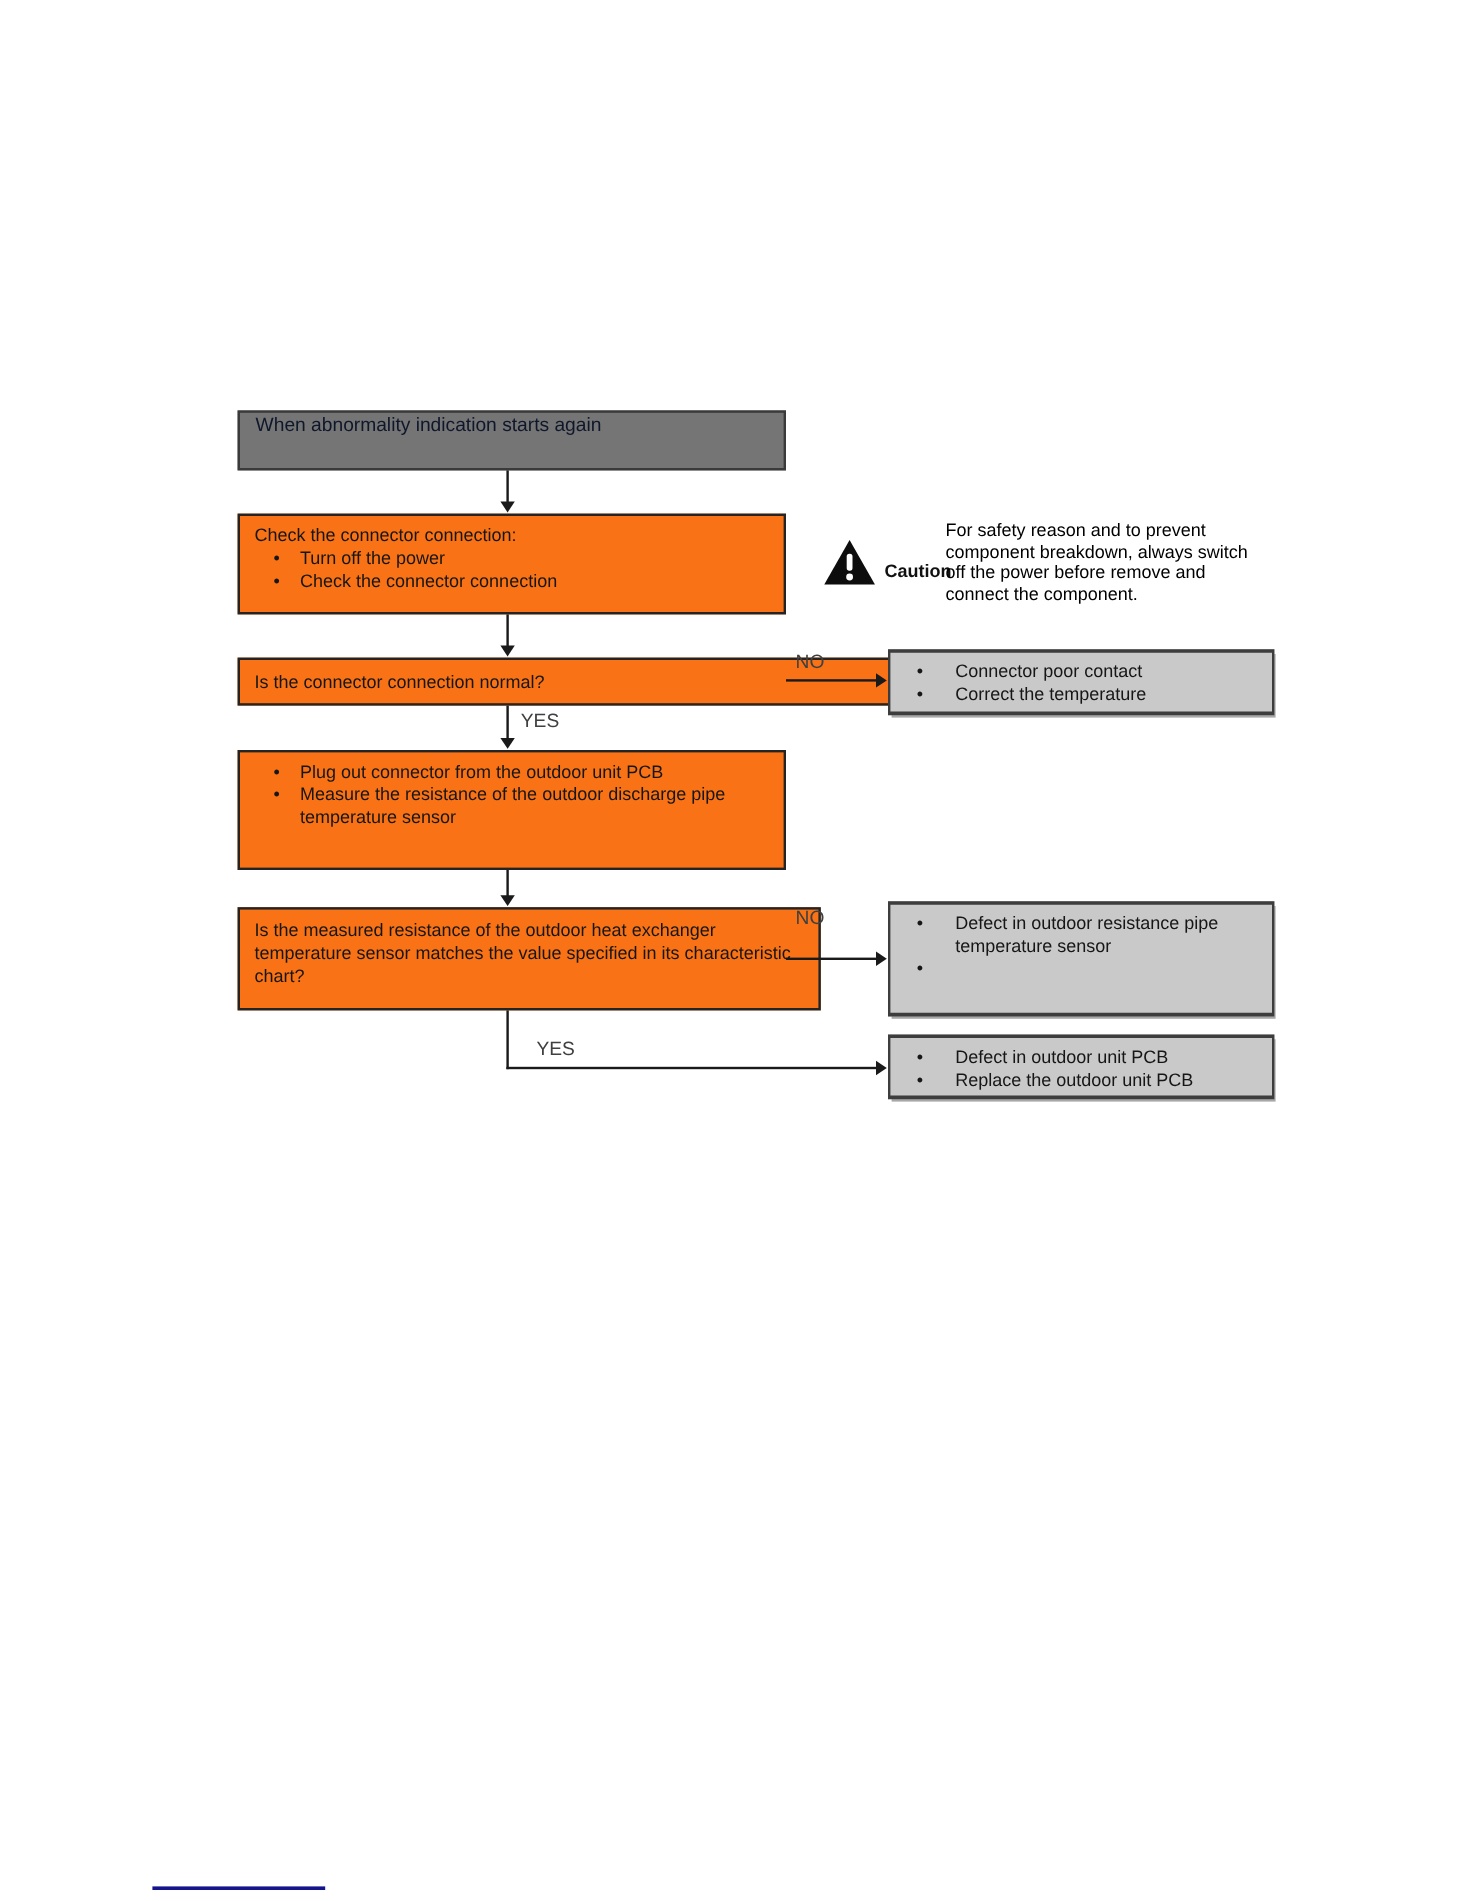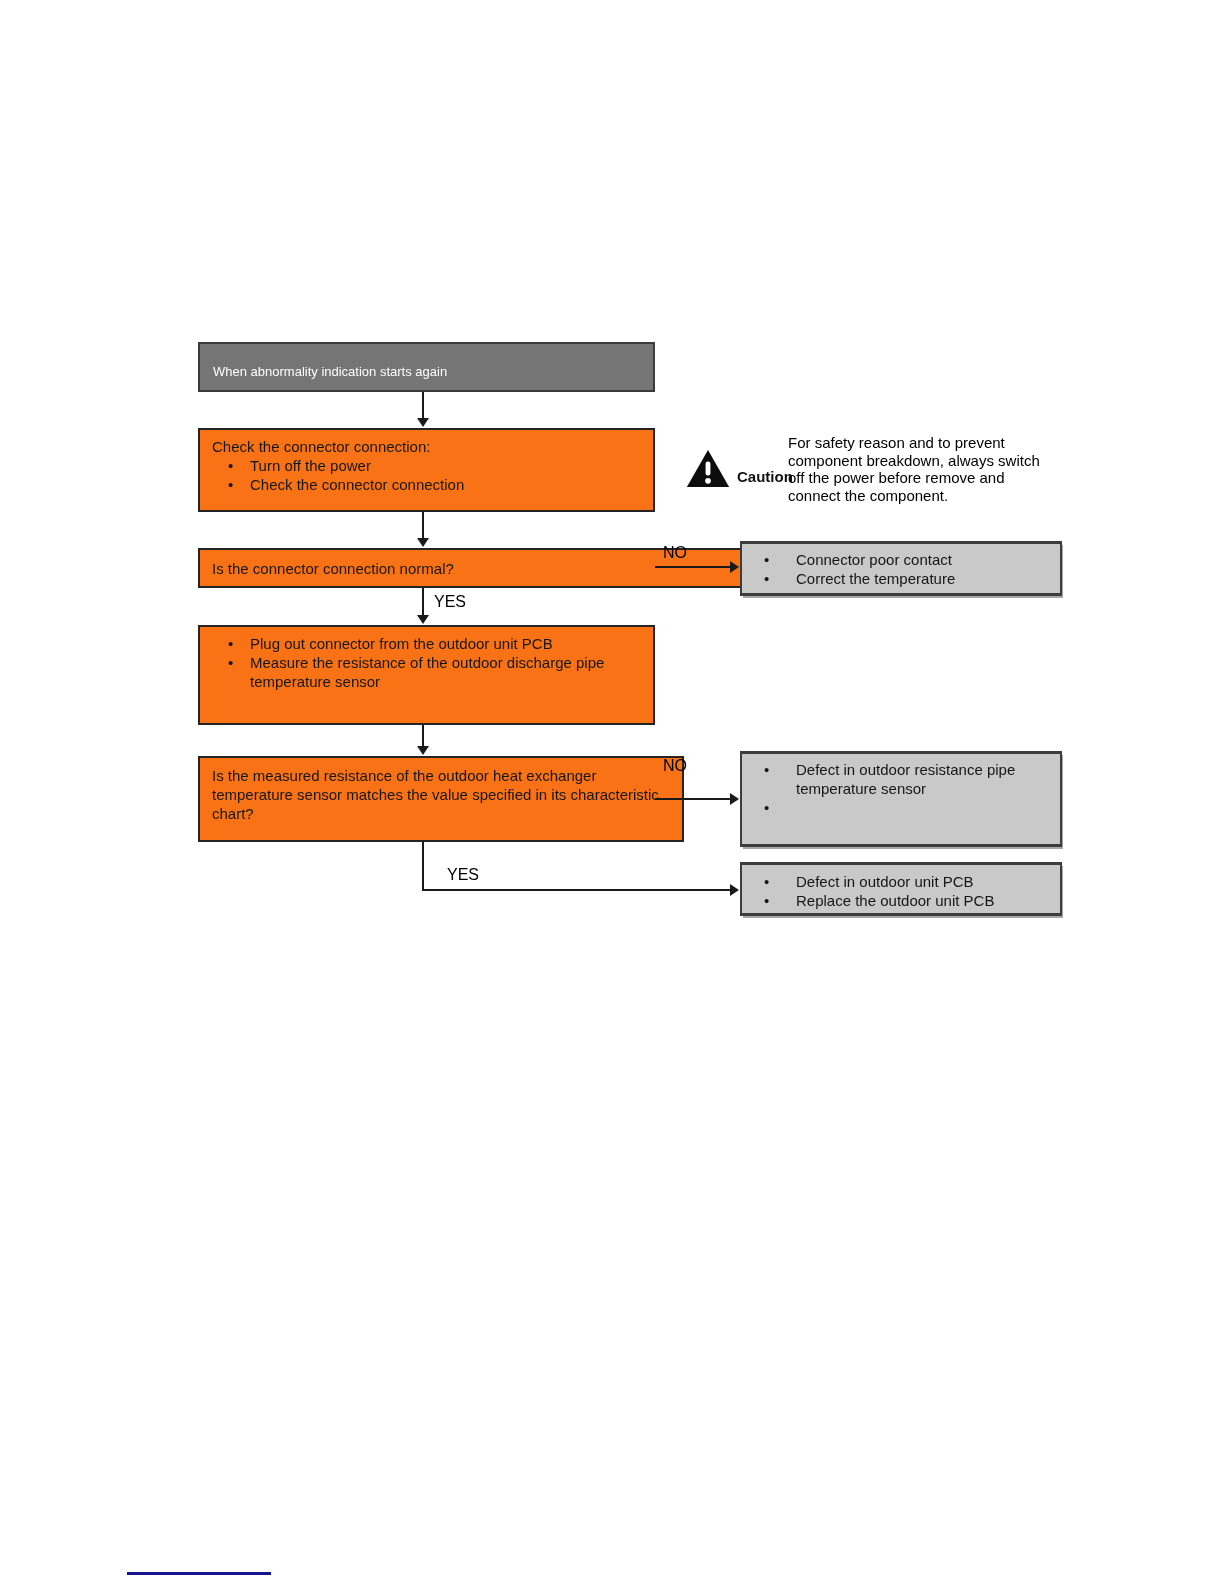--- a/index.html
+++ b/index.html
@@ -11,23 +11,23 @@
     font-family: "Liberation Sans", sans-serif;
     color: #161616;
     overflow: hidden;
   }
   .abs { position: absolute; box-sizing: border-box; }
 
   
   .box-start {
     background: #757575;
     border: 2px solid #3a3a3a;
-    color: #ffffff;
-    font-size: 13px;
-    padding: 20px 13px;
+    color: #0f172a;
+    font-size: 16px;
+    padding: 2px 13px;
   }
   .box-white {
     background: #f97316;
     border: 2px solid #242424;
     font-size: 15px;
     padding: 7px 12px;
     line-height: 19px;
   }
   .box-gray {
     background: #c9c9c9;
@@ -55,21 +55,21 @@
     border-right: 6px solid transparent;
     border-top: 9px solid #1a1a1a;
   }
   .arr-right {
     position: absolute; width: 0; height: 0;
     border-top: 6px solid transparent;
     border-bottom: 6px solid transparent;
     border-left: 9px solid #1a1a1a;
   }
 
-  .branch-label { position: absolute; font-size: 16px; color: #000000; }
+  .branch-label { position: absolute; font-size: 16px; color: #404040; }
 
   .caution-label { position: absolute; font-size: 15px; font-weight: bold; color: #111; }
   .caution-note {
     position: absolute;
     width: 255px;
     font-size: 15px;
     line-height: 17.5px;
     color: #000000;
   }
 

